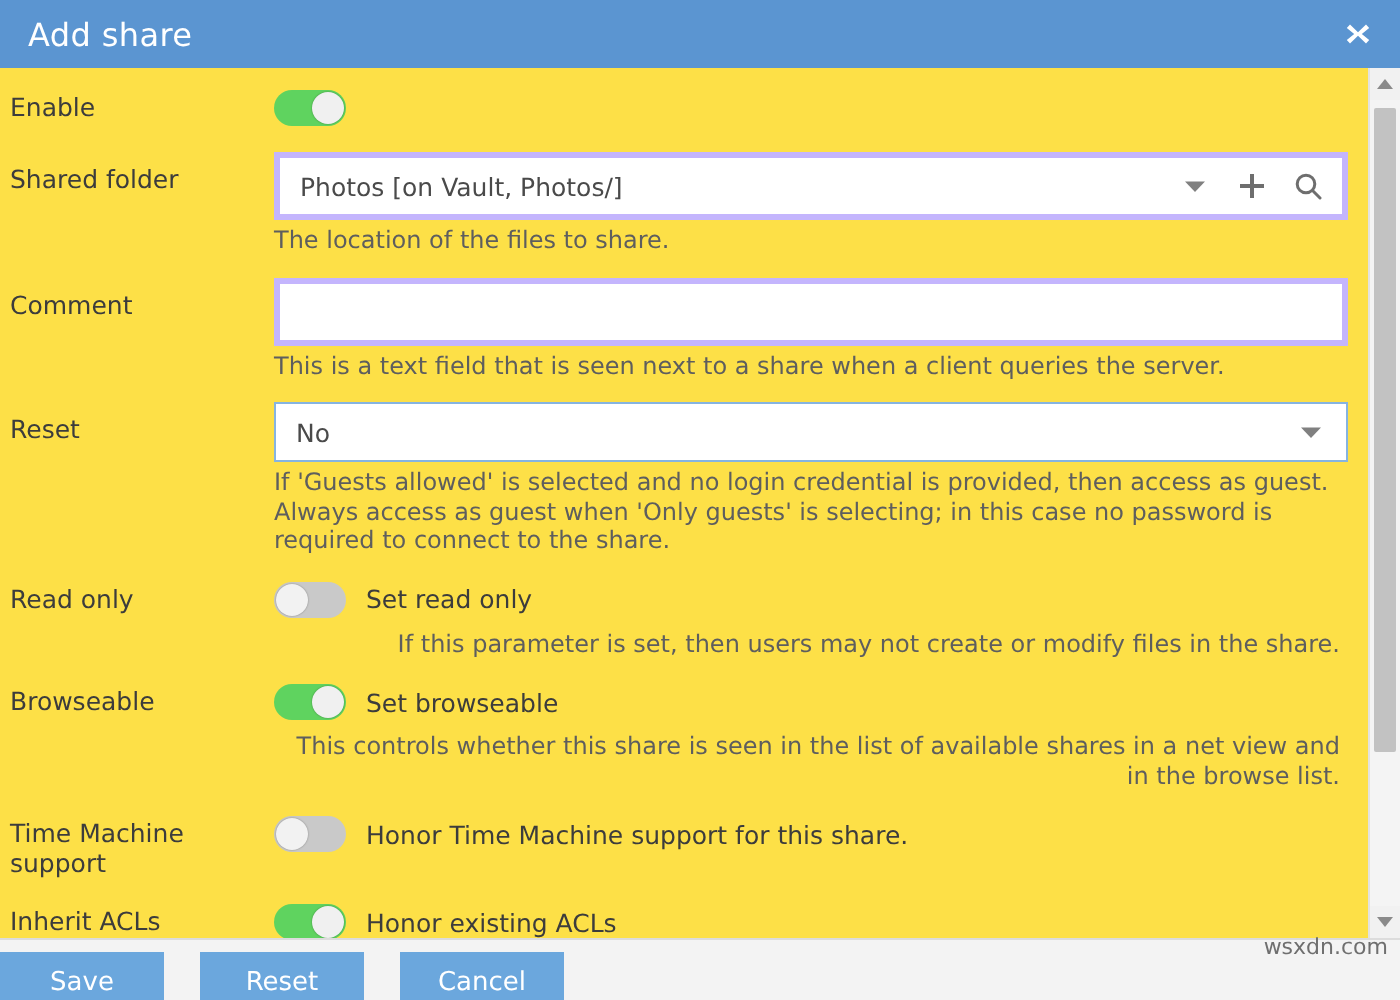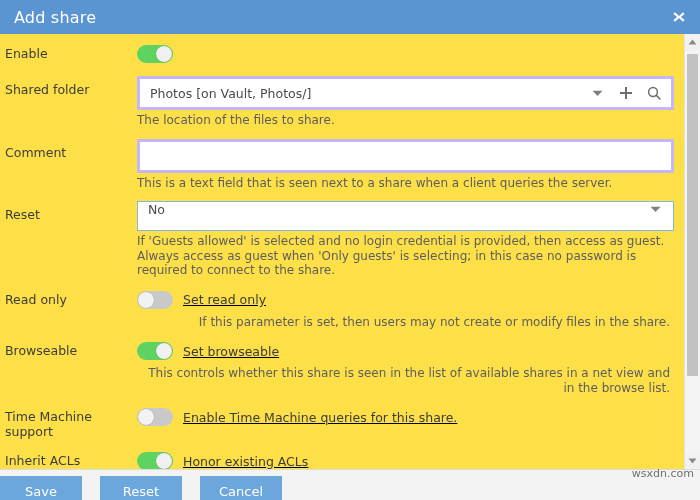--- a/index.html
+++ b/index.html
@@ -85,37 +85,37 @@
   .textfield.tall { height: 34px; }
   .textfield .value { flex: 1 1 auto; white-space: nowrap; overflow: hidden; }
   .field-icons { display: flex; align-items: center; gap: 13px; padding-right: 4px; }
   .ficon { width: 15px; height: 15px; display: flex; align-items: center; justify-content: center; cursor: pointer; }
   .ficon svg { display: block; }
 
   .selectfield {
     height: 30px;
     border: 1px solid #86b4e0;
     background: #fff;
-    display: flex; justify-content: space-between;
+    display: flex; align-items: center; justify-content: space-between;
     padding: 0 10px 0 10px;
     font-size: 12.5px;
     color: #4a4a4a;
     cursor: pointer;
   }
 
   .hint {
     font-size: 12px;
     color: #5e5e5e;
     line-height: 14.5px;
     margin-top: 3px;
     padding-right: 4px;
   }
 
   
-  .toggle-line { display: flex; align-items: center; gap: 10px; min-height: 22px; text-decoration: underline; }
+  .toggle-line { display: flex; align-items: center; gap: 10px; min-height: 22px; }
   .switch {
     width: 36px; height: 18px;
     border-radius: 9px;
     position: relative;
     flex: 0 0 36px;
     cursor: pointer;
     background: #c9c9c9;
   }
   .switch.on { background: #5fd35f; }
   .switch .knob {
@@ -287,21 +287,21 @@
         </div>
       </div>
 
       <div class="row toggle-row">
         <div class="row-label">Time Machine support</div>
         <div class="row-ctl">
           <div class="toggle-line">
             <span class="switch">
                 <span class="knob"></span>
               </span>
-            <span class="toggle-text">Enable Time Machine queries for this share.</span>
+            <span class="toggle-text">Honor Time Machine support for this share.</span>
           </div>
         </div>
       </div>
 
       <div class="row toggle-row">
         <div class="row-label">Inherit ACLs</div>
         <div class="row-ctl">
           <div class="toggle-line">
             <span class="switch on">
                 <span class="knob"></span>

